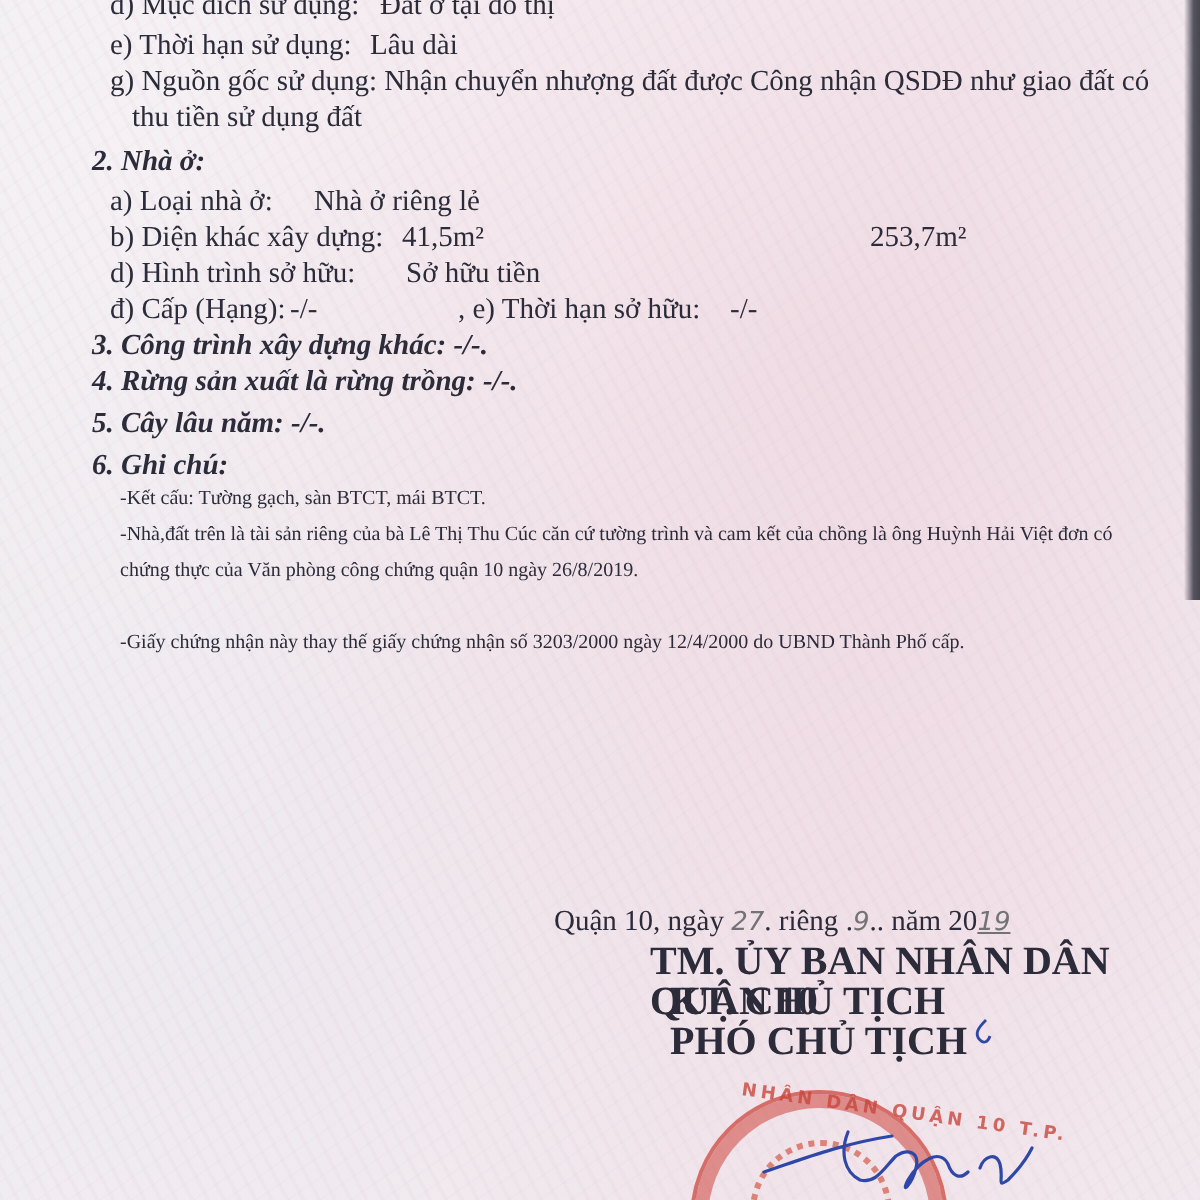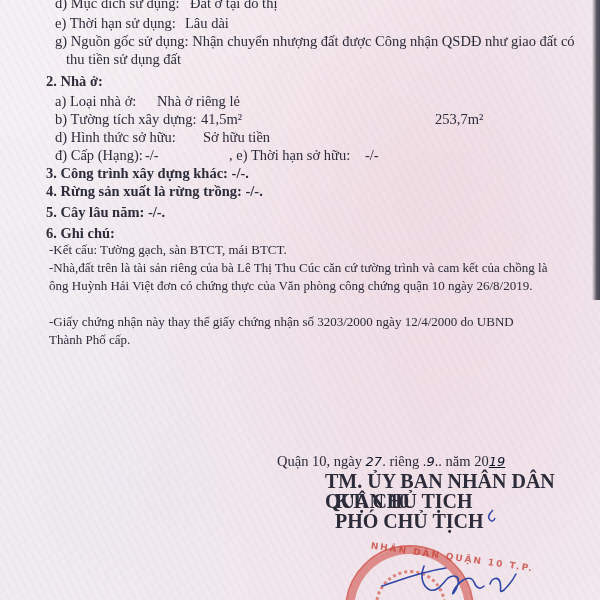--- a/index.html
+++ b/index.html
@@ -18,26 +18,26 @@
       background:
         repeating-linear-gradient(62deg, rgba(210,170,185,0.07) 0 2px, rgba(0,0,0,0) 2px 7px),
         repeating-linear-gradient(-35deg, rgba(190,190,210,0.06) 0 1px, rgba(0,0,0,0) 1px 9px);
     }
     .edge {
       position: absolute; top: 0; right: 0; width: 8px; height: 300px;
       background: linear-gradient(90deg, rgba(0,0,0,0), #3a3a46 60%, #2a2a33);
       opacity: 0.85;
     }
     .line { position: absolute; font-size: 14.5px; line-height: 18px; white-space: nowrap; }
-    .sec { font-weight: bold; }
+    .sec { font-style: italic; font-weight: bold; }
     .item { left: 55px; }
     .hdr { left: 46px; }
     .value { position: absolute; }
-    .wrap { position: absolute; left: 49px; width: 500px; font-size: 13px; line-height: 18px; }
-    .hand { color: #0f172a; font-family: "DejaVu Sans", sans-serif; font-style: italic; font-size: 13px; }
+    .wrap { position: absolute; left: 60px; width: 500px; font-size: 10px; line-height: 18px; }
+    .hand { color: #737373; font-family: "DejaVu Sans", sans-serif; font-style: italic; font-size: 13px; }
     .sig-block { position: absolute; left: 335px; width: 240px; text-align: left; font-weight: bold; font-size: 20px; line-height: 20px; }
     .seal {
       position: absolute; left: 345px; top: 545px; width: 125px; height: 125px;
       border-radius: 50%; border: 2px solid rgba(205,70,60,0.75);
       box-shadow: inset 0 0 0 6px rgba(0,0,0,0), inset 0 0 0 7px rgba(205,70,60,0.55);
     }
     .seal-text {
       position: absolute; left: 370px; top: 552px; font-size: 9px; font-weight: bold;
       color: rgba(200,70,60,0.8); letter-spacing: 2px; transform: rotate(8deg);
       font-family: "DejaVu Sans", sans-serif;
@@ -68,26 +68,26 @@
   <span>Nhận chuyển nhượng đất được Công nhận QSDĐ như giao đất có</span>
 </div>
 <div class="line" style="top:50px; left:66px">thu tiền sử dụng đất</div>
 
 <div class="line hdr sec" style="top:72px">2. Nhà ở:</div>
 <div class="line item" style="top:92px">
   <span>a) Loại nhà ở:</span>
   <span class="value" style="left:102px">Nhà ở riêng lẻ</span>
 </div>
 <div class="line item" style="top:110px">
-  <span>b) Tường tích xây dựng:</span>
+  <span>b) Diện khác xây dựng:</span>
   <span class="value" style="left:146px">41,5m²</span>
   <span class="value" style="left:380px">253,7m²</span>
 </div>
 <div class="line item" style="top:128px">
-  <span>d) Hình thức sở hữu:</span>
+  <span>d) Hình trình sở hữu:</span>
   <span class="value" style="left:148px">Sở hữu tiền</span>
 </div>
 <div class="line item" style="top:146px">
   <span>đ) Cấp (Hạng):</span>
   <span class="value" style="left:90px">-/-</span>
   <span class="value" style="left:174px">, e) Thời hạn sở hữu:</span>
   <span class="value" style="left:310px">-/-</span>
 </div>
 
 <div class="line hdr sec" style="top:164px">3. Công trình xây dựng khác: -/-.</div>

